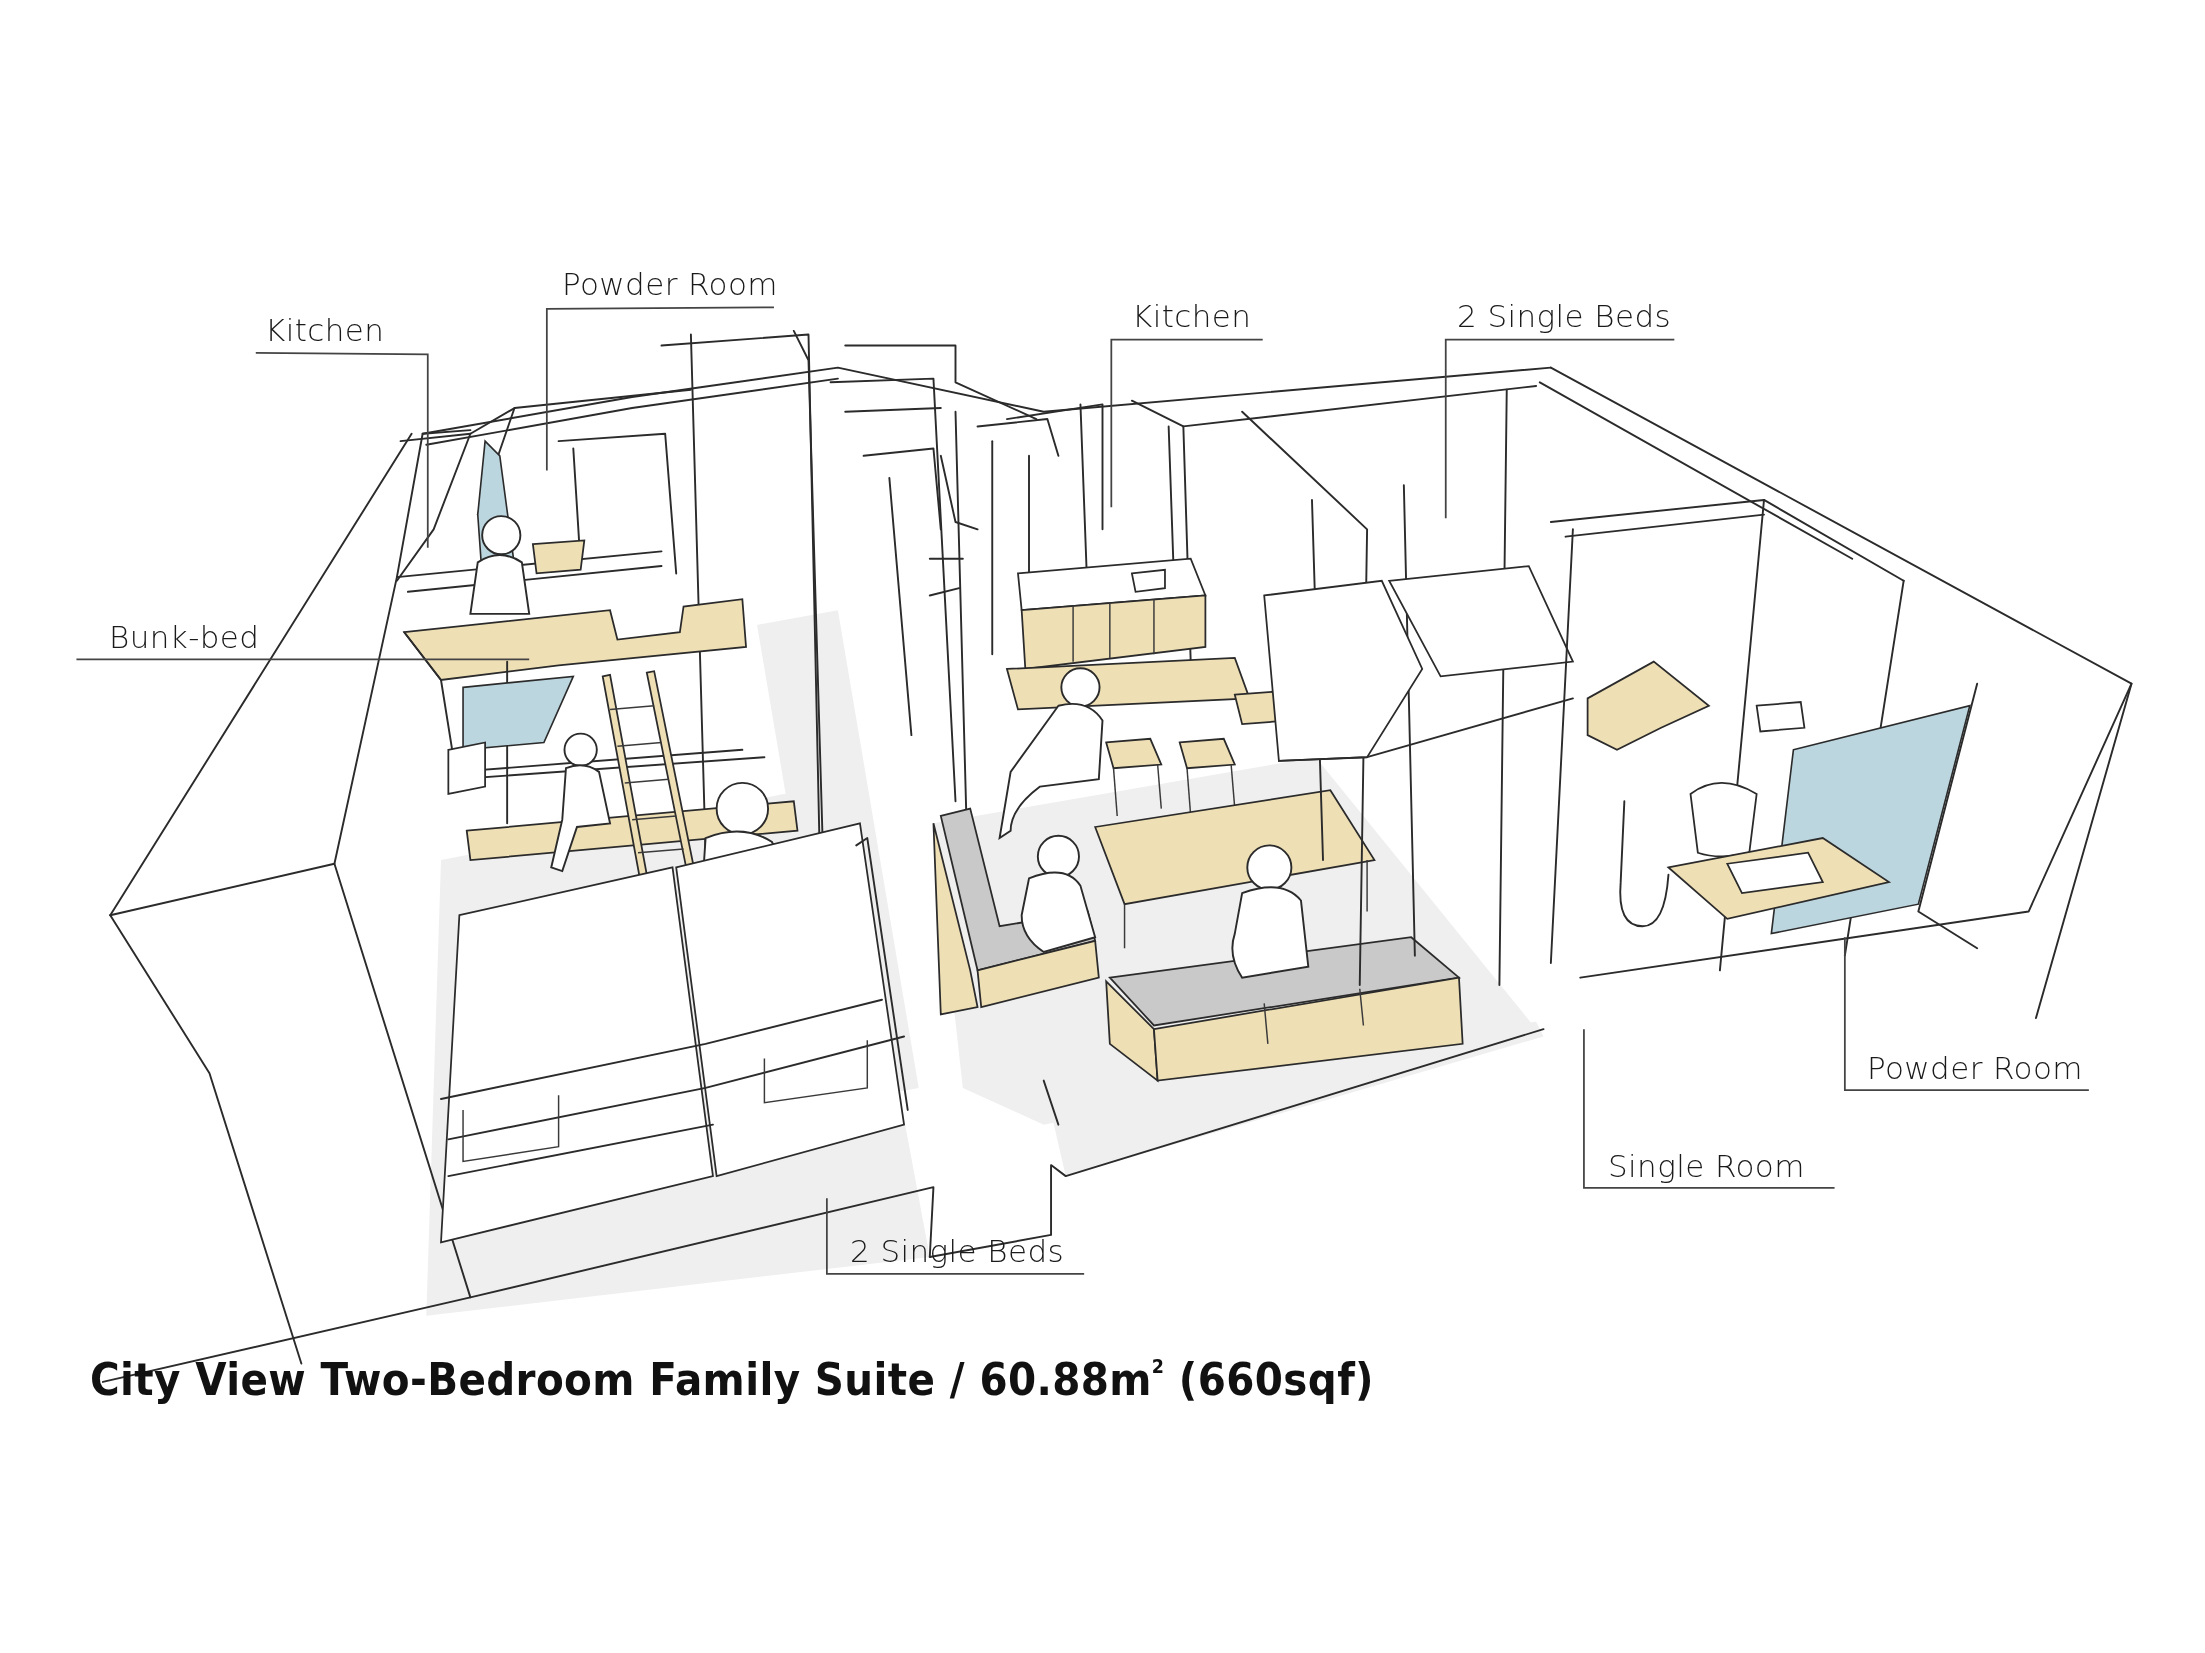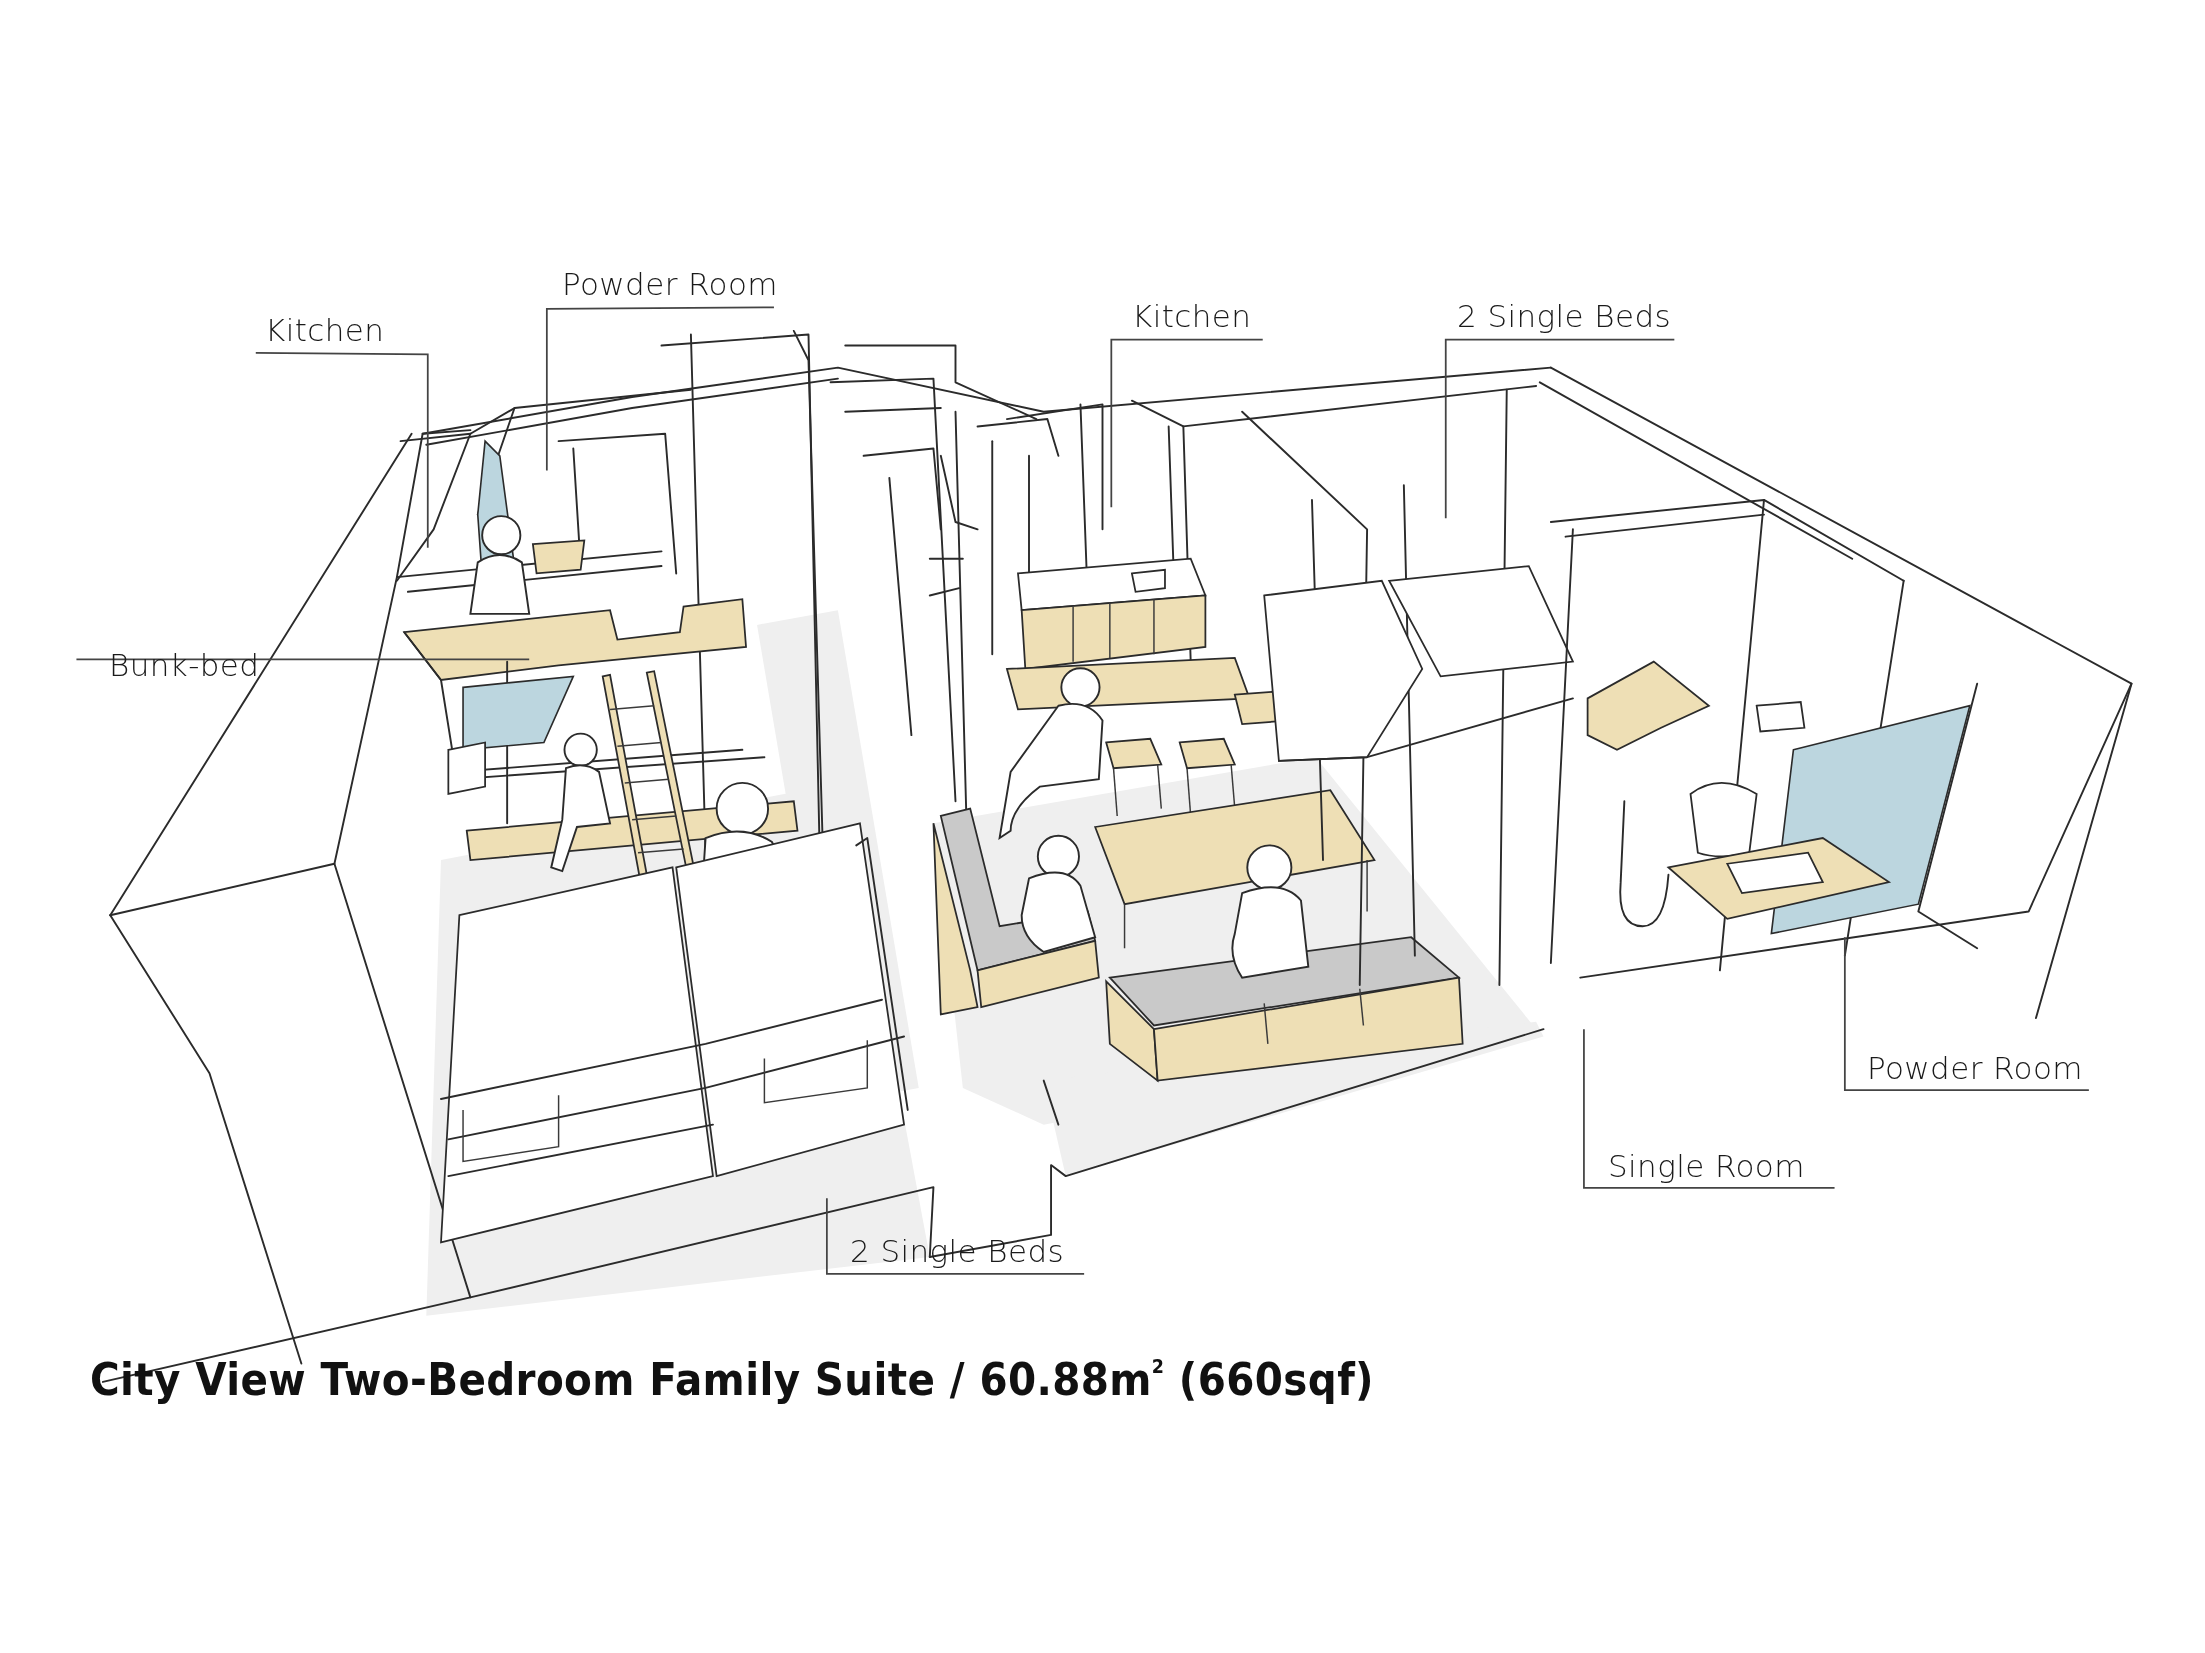--- a/index.html
+++ b/index.html
@@ -207,19 +207,19 @@
     <polyline class="leader" points="2496,1616 2155,1616 2155,1400"></polyline>
     <polyline class="leader" points="2842,1483 2510,1483 2510,1275"></polyline>
   </g>
 </svg>
 </div>
 
 <div class="lbl" style="left:265px; top:312px;">Kitchen</div>
 <div class="lbl" style="left:562px; top:266px;">Powder Room</div>
 <div class="lbl" style="left:1132px; top:298px;">Kitchen</div>
 <div class="lbl" style="left:1457px; top:298px;">2 Single Beds</div>
-<div class="lbl" style="left:109px; top:619px;margin-top:28px;">Bunk-bed</div>
+<div class="lbl" style="left:109px; top:619px;">Bunk-bed</div>
 <div class="lbl" style="left:850px; top:1233px;">2 Single Beds</div>
 <div class="lbl" style="left:1608px; top:1148px;">Single Room</div>
 <div class="lbl" style="left:1867px; top:1050px;">Powder Room</div>
 
 <div class="caption"><span>City View Two-Bedroom Family Suite / 60.88m</span><sup>2</sup><span> (660sqf)</span></div>
 
 
 </body></html>

